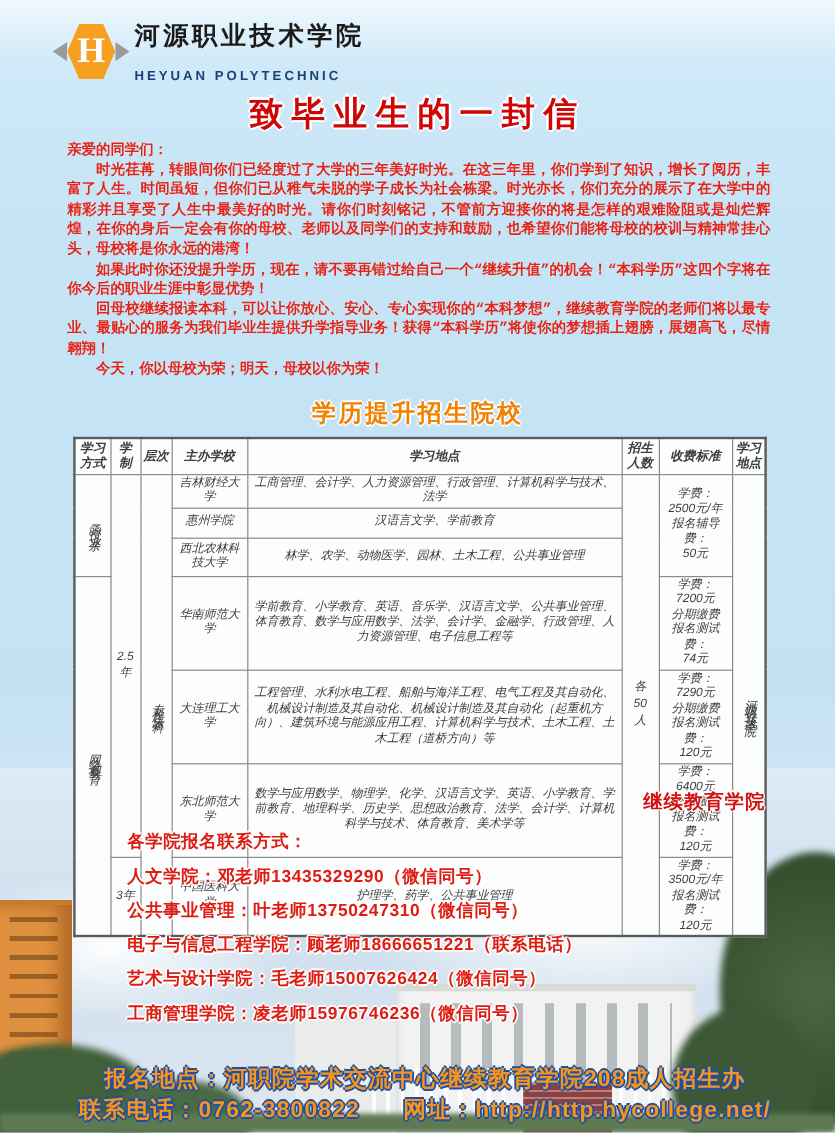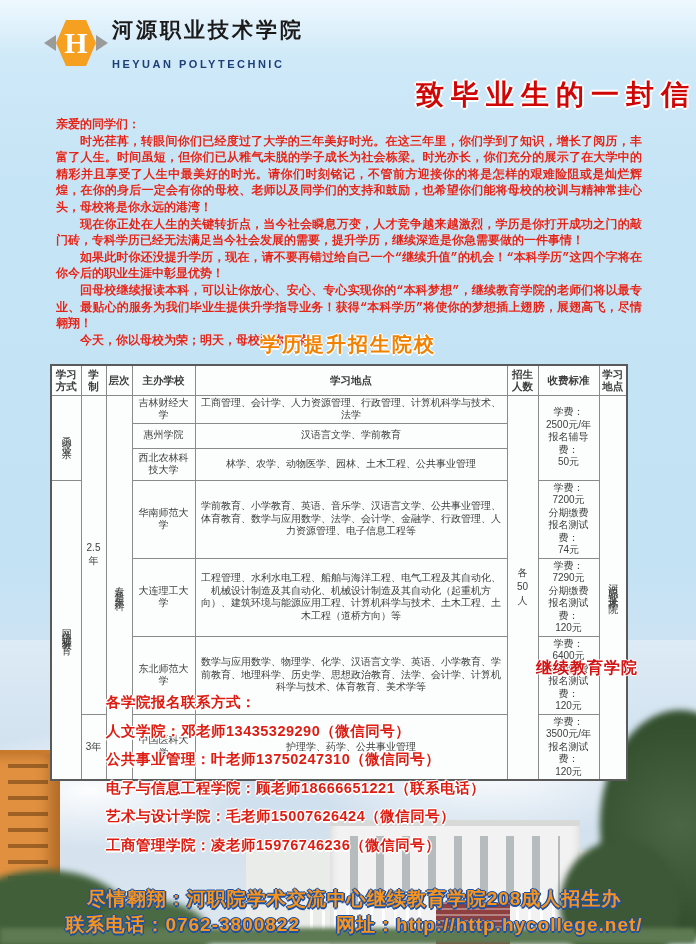--- a/index.html
+++ b/index.html
@@ -44,37 +44,37 @@
     clip-path:polygon(25% 0,75% 0,100% 50%,75% 100%,25% 100%,0 50%);}
   .hexa-h{position:absolute;left:6px;top:0;width:40px;height:46px;display:flex;align-items:center;justify-content:center;
     color:#fff;font-weight:bold;font-size:30px;font-family:"Liberation Serif","DejaVu Serif",serif;}
   .wing{position:absolute;top:15px;width:12px;height:16px;background:#9a9a9a;}
   .wing.l{left:-6px;clip-path:polygon(100% 0,100% 100%,0 50%);}
   .wing.r{right:-6px;clip-path:polygon(0 0,0 100%,100% 50%);}
   .logo-cn{font-size:21px;font-weight:bold;color:#1b1b1b;letter-spacing:3px;
     font-family:"Liberation Serif","DejaVu Serif",serif;}
   .logo-en{font-size:11px;font-weight:bold;color:#1c3f77;letter-spacing:2.5px;margin-top:14px;}
 
-  .main-title{position:absolute;left:0;top:76px;width:100%;text-align:right;
+  .main-title{position:absolute;left:0;top:76px;width:100%;text-align:center;
     font-size:28px;font-weight:bold;color:#cf0606;letter-spacing:7px;
     text-shadow:-2px 0 0 #fff,2px 0 0 #fff,0 -2px 0 #fff,0 2px 0 #fff,1px 1px 0 #fff,-1px -1px 0 #fff;}
 
   
   .letter{position:absolute;left:56px;top:117px;width:586px;
     font-size:12px;line-height:16.6px;font-weight:bold;color:#e1251b;text-align:justify;
     text-shadow:0 0 1px rgba(255,255,255,.6);font-family:Liberation Mono, monospace;}
   .letter p{margin:0;text-indent:2em;}
   .letter .salute{text-indent:0;}
 
   
   .table-title{position:absolute;left:0;top:331px;width:100%;text-align:center;
     font-size:20px;font-weight:bold;color:#f18101;letter-spacing:2px;
     text-shadow:-1.5px 0 0 #fff,1.5px 0 0 #fff,0 -1.5px 0 #fff,0 1.5px 0 #fff;}
-  table.adm{position:absolute;left:50px;top:364px;border-collapse:collapse;background:#fcfdfd;
-    border:2px solid #5a5a5a;color:#3d3d3d;}
+  table.adm{position:absolute;left:61px;top:364px;border-collapse:collapse;background:#fcfdfd;
+    border:2px solid #5a5a5a;color:#3d3d3d;font-style:italic;}
   table.adm td,table.adm th{border:1px solid #8a8a8a;padding:1px 2px;font-size:10px;line-height:1.25;
     text-align:center;vertical-align:middle;}
   table.adm th{font-size:10.5px;font-weight:bold;line-height:1.2;}
   td.majors-left{text-align:left;padding:2px 5px;}
   .v-upright{writing-mode:vertical-rl;text-orientation:upright;margin:0 auto;letter-spacing:3px;line-height:1;}
   .stacked{white-space:pre-line;line-height:1.4;}
   td.fee{white-space:pre-line;font-size:9.3px;line-height:1.18;padding:1px 0;}
 
   
   .signature{position:absolute;right:58px;top:658px;font-size:16px;font-weight:bold;color:#d21414;letter-spacing:1px;
@@ -132,21 +132,20 @@
       <div class="logo-cn">河源职业技术学院</div>
       <div class="logo-en">HEYUAN POLYTECHNIC</div>
     </div>
   </div>
 
   <div class="main-title">致毕业生的一封信</div>
 
   <div class="letter">
     <p class="salute">亲爱的同学们：</p>
     <p>时光荏苒，转眼间你们已经度过了大学的三年美好时光。在这三年里，你们学到了知识，增长了阅历，丰富了人生。时间虽短，但你们已从稚气未脱的学子成长为社会栋梁。时光亦长，你们充分的展示了在大学中的精彩并且享受了人生中最美好的时光。请你们时刻铭记，不管前方迎接你的将是怎样的艰难险阻或是灿烂辉煌，在你的身后一定会有你的母校、老师以及同学们的支持和鼓励，也希望你们能将母校的校训与精神常挂心头，母校将是你永远的港湾！</p>
-    <p>现在你正处在人生的关键转折点，当今社会瞬息万变，人才竞争越来越激烈，学历是你打开成功之门的敲门砖，专科学历已经无法满足当今社会发展的需要，提升学历，继续深造是你急需要做的一件事情！</p>
     <p>如果此时你还没提升学历，现在，请不要再错过给自己一个“继续升值”的机会！“本科学历”这四个字将在你今后的职业生涯中彰显优势！</p>
     <p>回母校继续报读本科，可以让你放心、安心、专心实现你的“本科梦想”，继续教育学院的老师们将以最专业、最贴心的服务为我们毕业生提供升学指导业务！获得“本科学历”将使你的梦想插上翅膀，展翅高飞，尽情翱翔！</p>
     <p>今天，你以母校为荣；明天，母校以你为荣！</p>
   </div>
 
   <div class="table-title">学历提升招生院校</div>
 
   <table class="adm">
     <colgroup>
       <col style="width:30px">
@@ -246,18 +245,18 @@
 
   <div class="contacts">
     <div>各学院报名联系方式：</div>
     <div>人文学院：邓老师13435329290（微信同号）</div>
     <div>公共事业管理：叶老师13750247310（微信同号）</div>
     <div>电子与信息工程学院：顾老师18666651221（联系电话）</div>
     <div>艺术与设计学院：毛老师15007626424（微信同号）</div>
     <div>工商管理学院：凌老师15976746236（微信同号）</div>
   </div>
 
-  <div class="addr-line">尽情翱翔：河职院学术交流中心继续教育学院208成人招生办</div>
+  <div class="addr-line">报名地点：河职院学术交流中心继续教育学院208成人招生办</div>
   <div class="phone-line">
     <span>联系电话：0762-3800822</span><span class="gap"></span><span>网址：http://http.hycollege.net/</span>
   </div>
 
 </div>
 
 </body></html>

